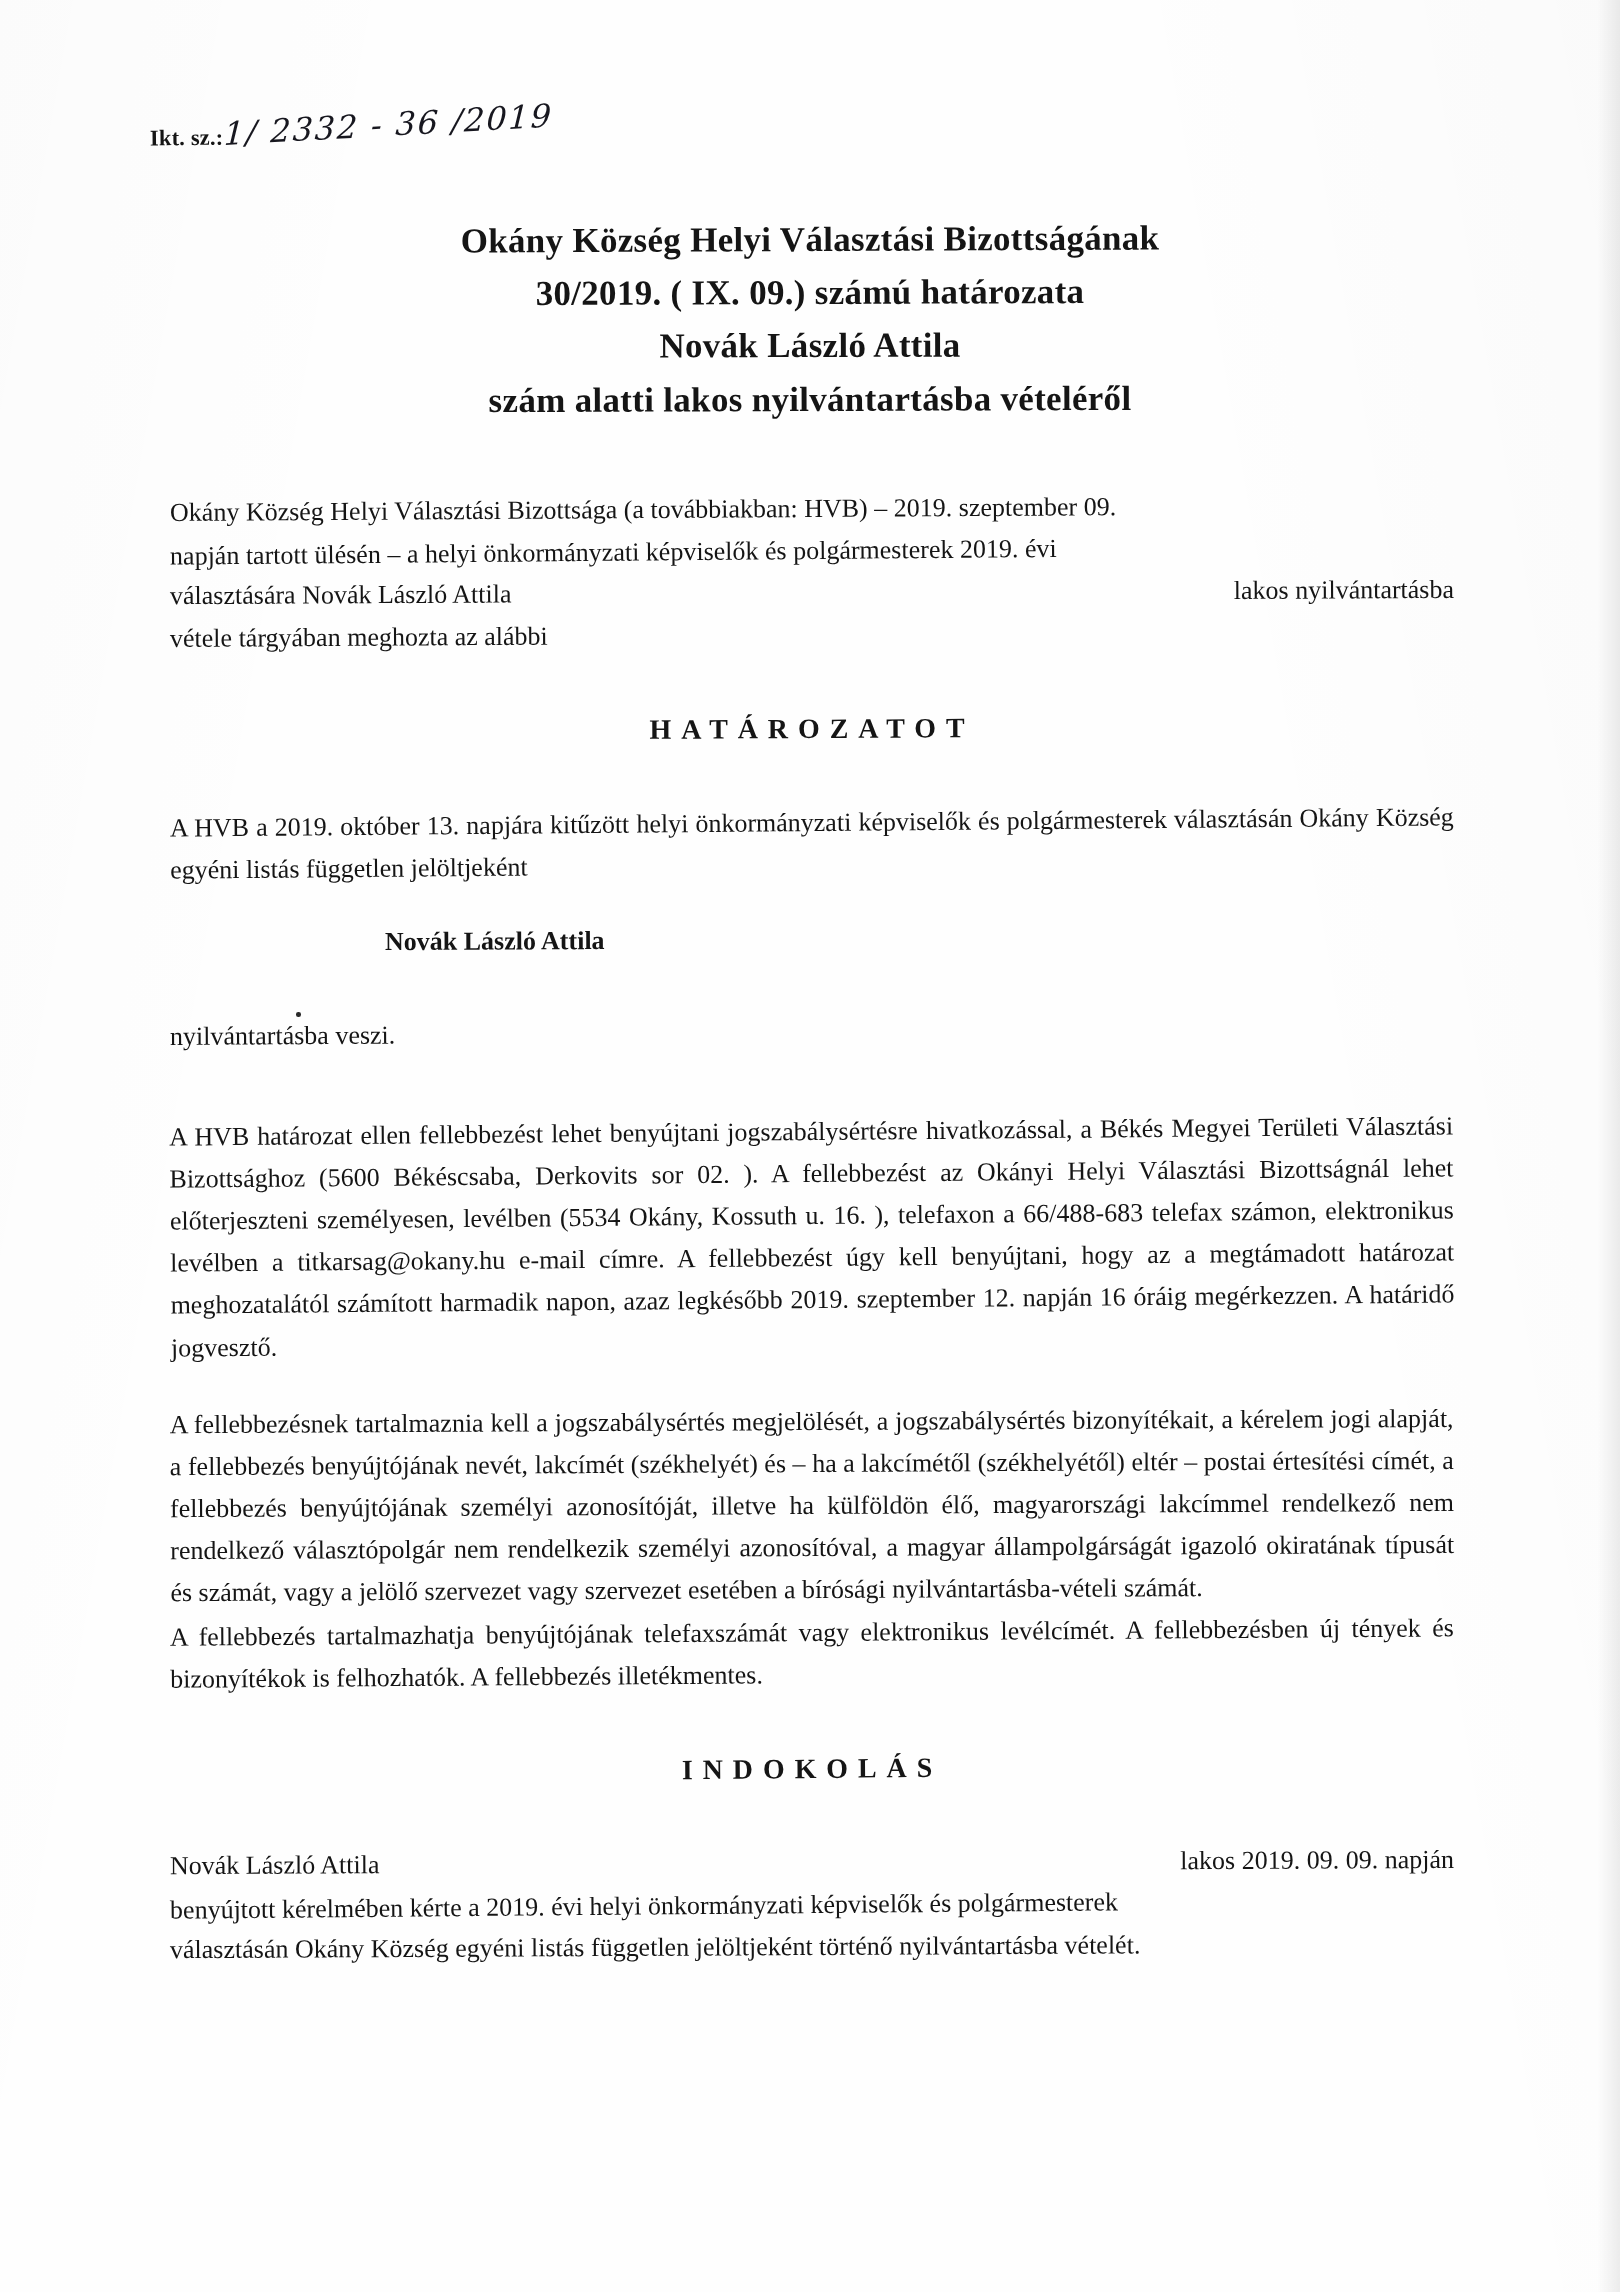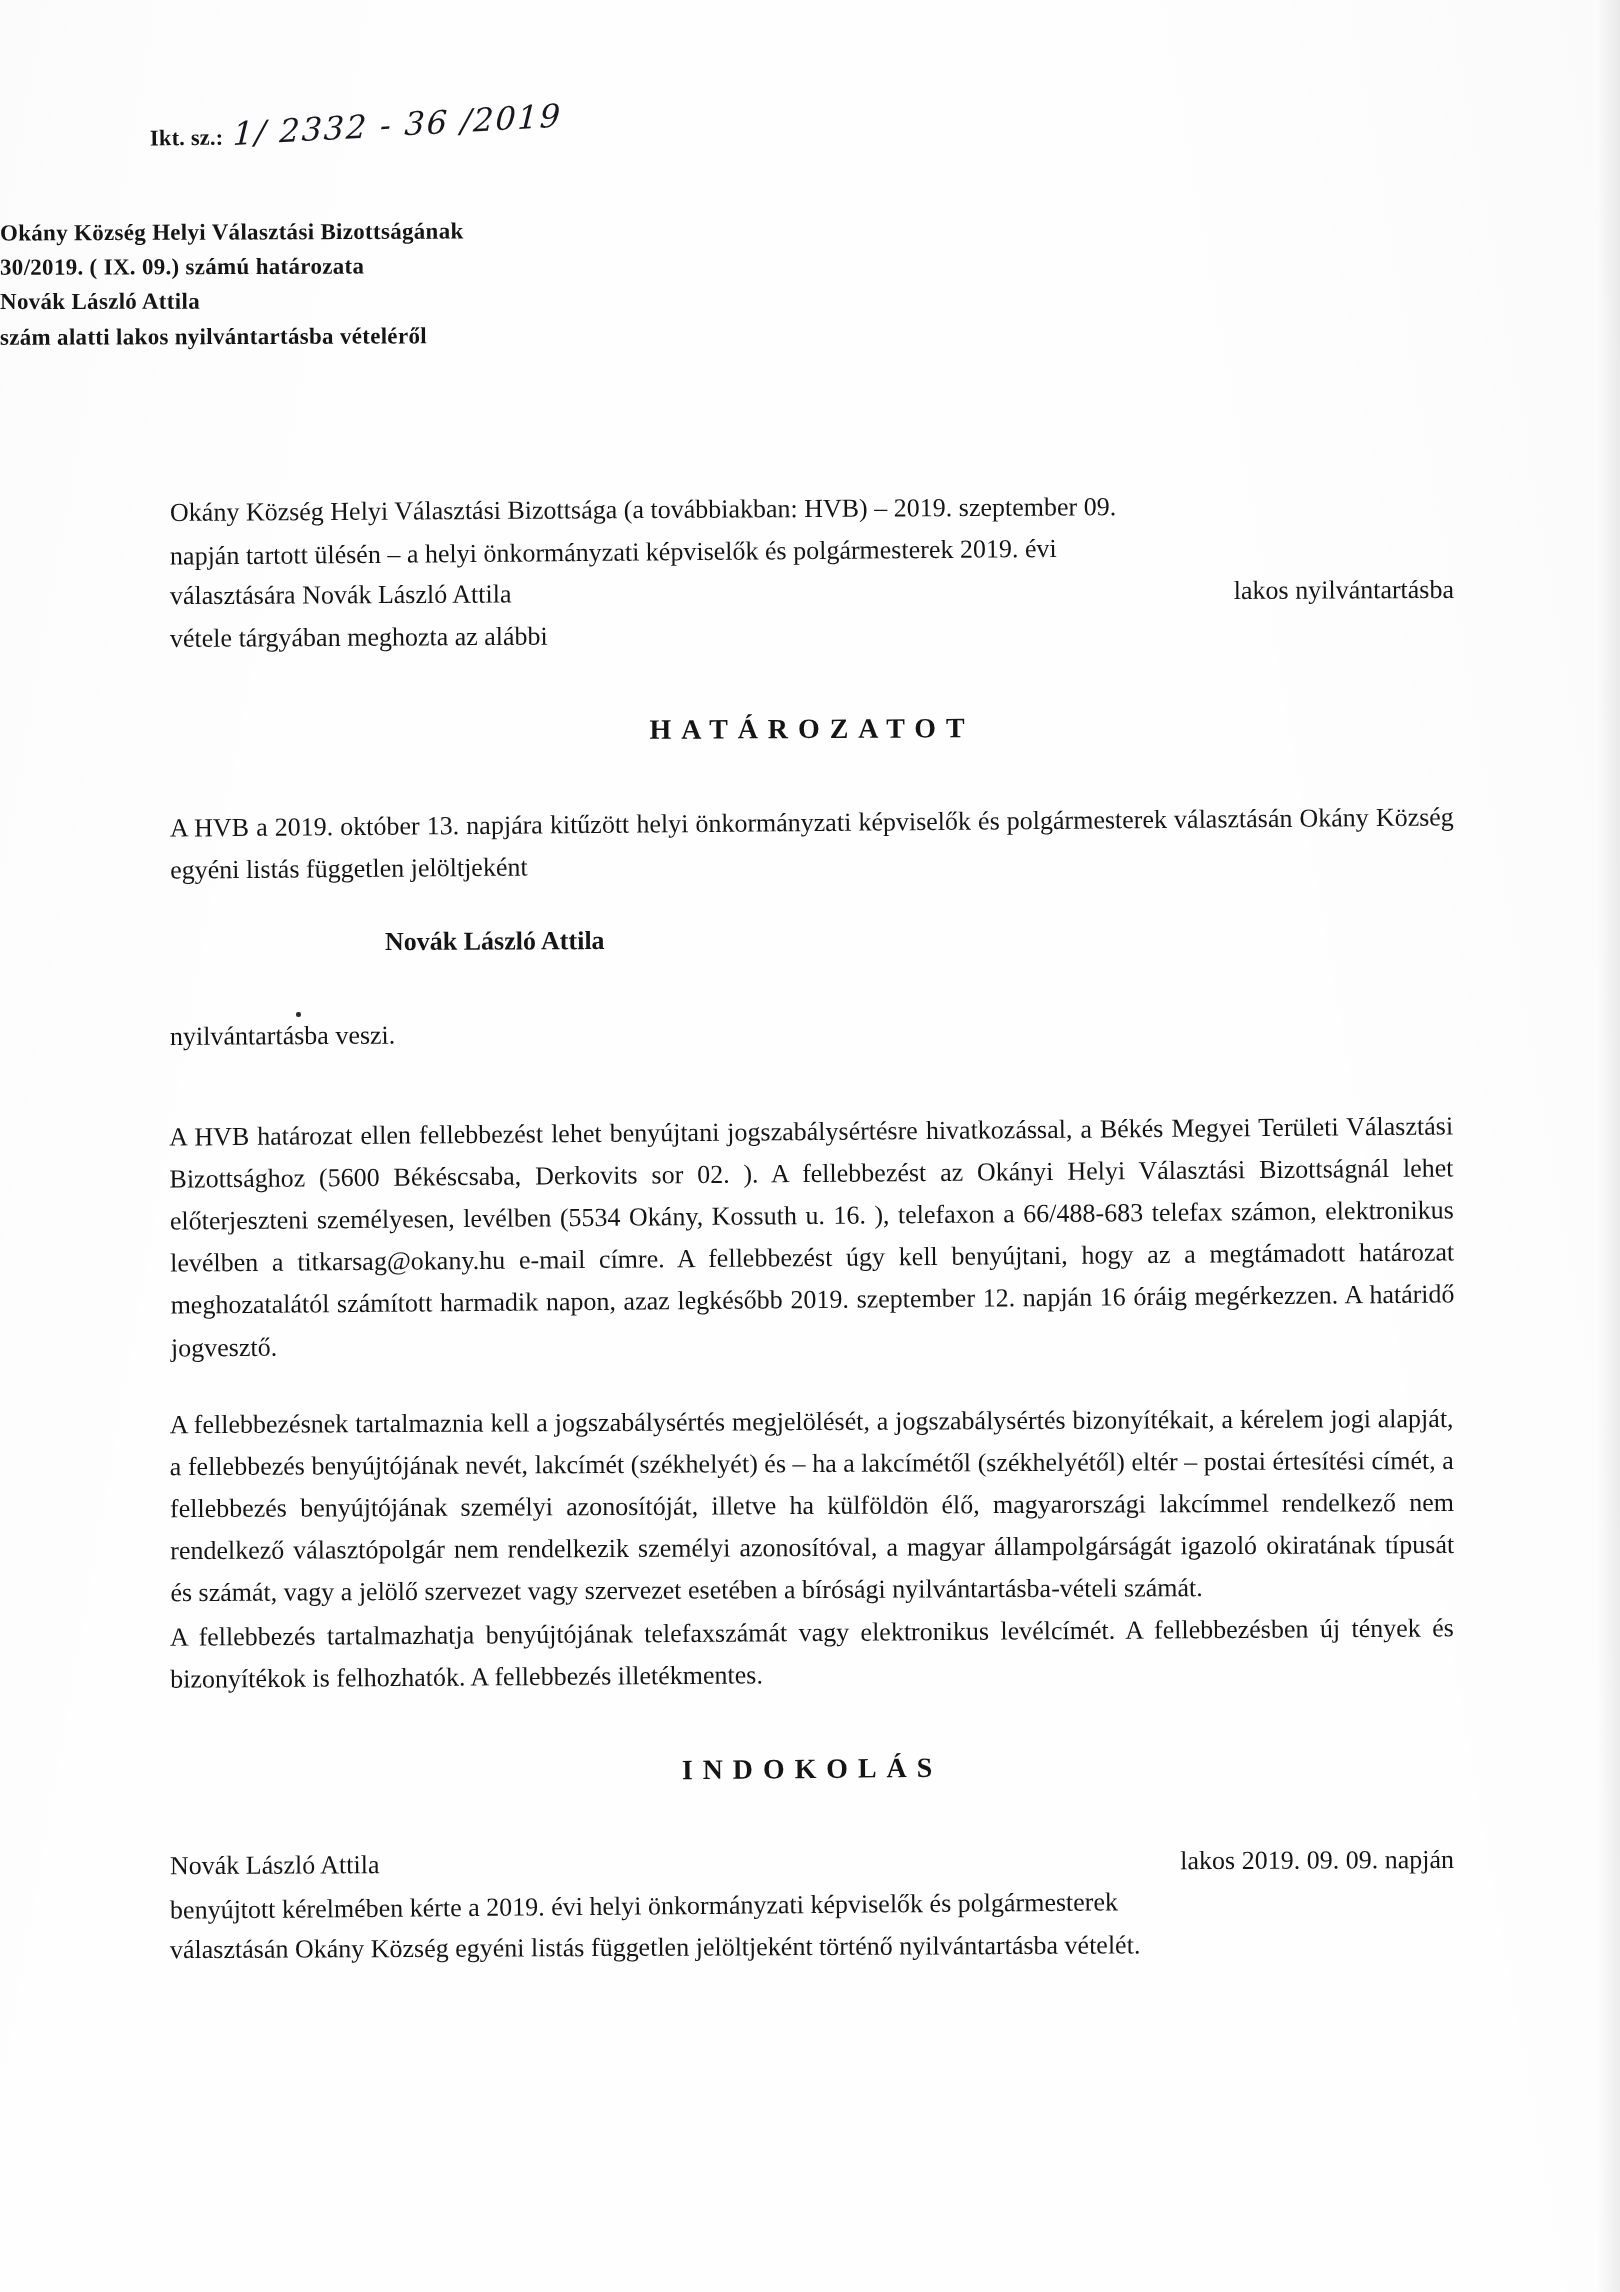--- a/index.html
+++ b/index.html
@@ -39,21 +39,20 @@
     pointer-events: none;
   }
 
   
   .iktato {
     position: absolute;
     left: 150px;
     top: 115px;
     display: flex;
     align-items: baseline;
-    gap: 9px;
     justify-content: center;
   }
   .iktato-label {
     font-weight: bold;
     font-size: 22.4px;
     letter-spacing: 0.2px;
     transform: rotate(-0.6deg);
   }
   .iktato-value {
     font-family: "DejaVu Serif", serif;
@@ -64,22 +63,23 @@
     transform-origin: left bottom;
     color: #17171f;
   }
 
   
   .title-block {
     position: absolute;
     left: 0;
     right: 0;
     top: 213px;
-    font-weight: bold;
-    font-size: 23px;
+    text-align: center;
+    font-weight: bold;
+    font-size: 35px;
     line-height: 1.52;
     letter-spacing: 0.3px;
   }
   .title-block .tline { display: block; }
   .title-block .tline-1 { transform: rotate(-0.25deg); }
   .title-block .tline-2 { transform: rotate(-0.2deg); }
   .title-block .tline-3 { transform: rotate(-0.15deg); }
   .title-block .tline-4 { transform: rotate(-0.2deg); }
 
   

